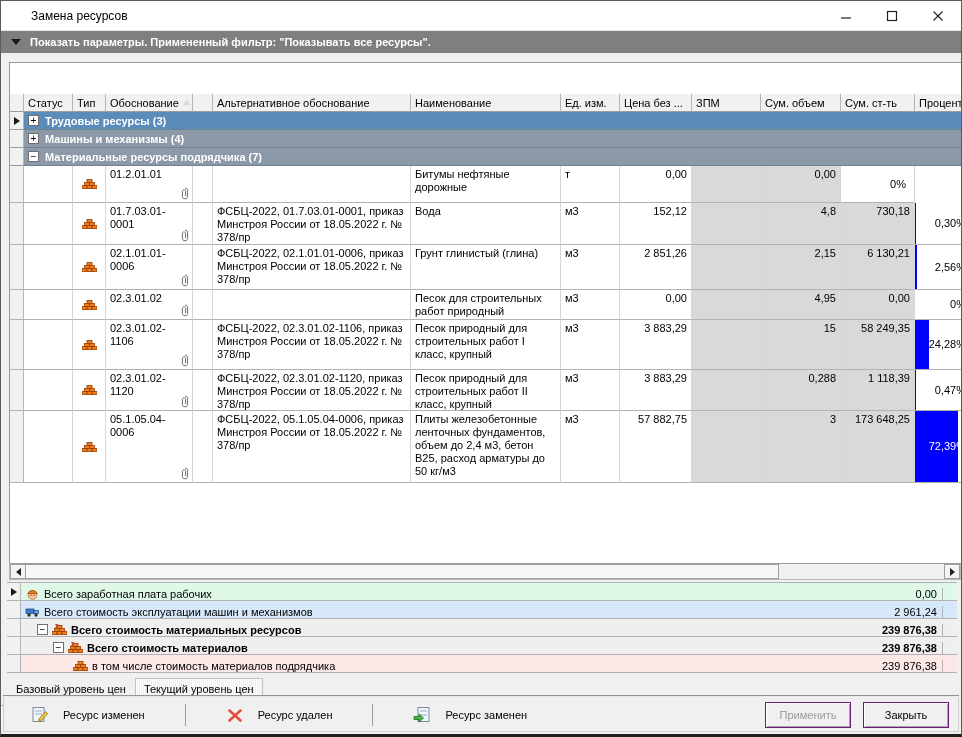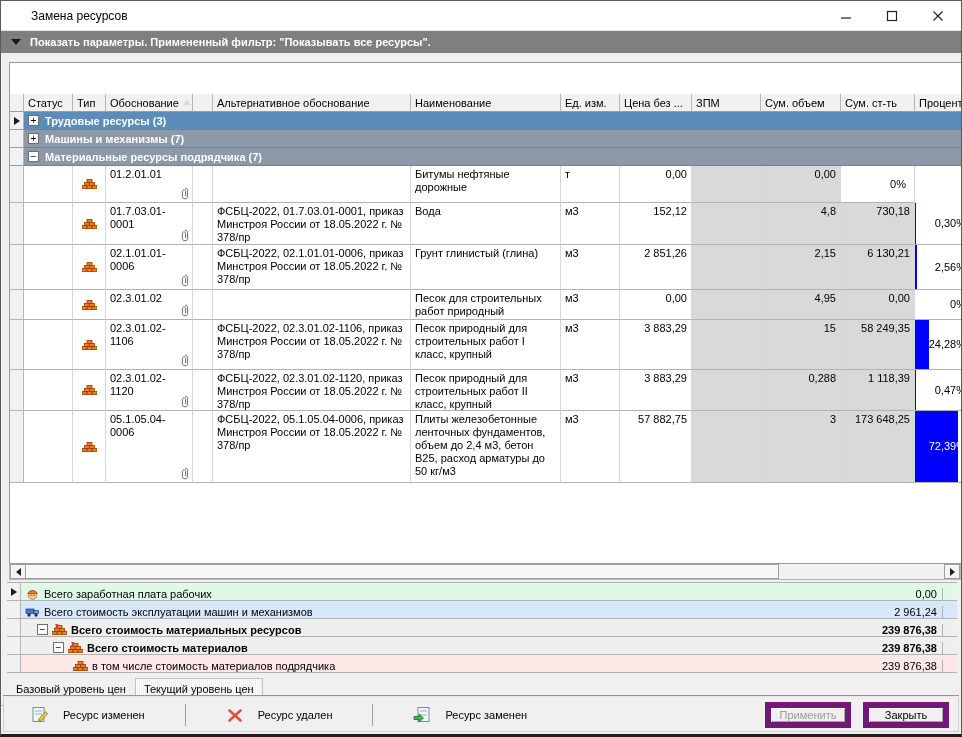--- a/index.html
+++ b/index.html
@@ -71,21 +71,21 @@
   .vtab.active { background:#f0f0f0; border-right:1px solid #8f8f8f; border-top:1px solid #8f8f8f; border-left:1px solid #fff; }
   .vtab.inactive { background:#bef264; border:1px solid #8f8f8f; border-bottom:none; border-top:2px solid #fdfdfd; border-left:2px solid #fdfdfd; margin-left:2px; height:23px; }
   
   .bottombar { position:absolute; left:2px; right:2px; bottom:2px; height:37px; background:#f0f0f0;
                border-top:2px groove #e8e8e8; display:flex; align-items:center; padding:0 10px;
                box-shadow:inset 1px 0 0 #d0d0d0, inset -1px 0 0 #d0d0d0, inset 0 -1px 0 #d0d0d0; }
   .legend-item { display:flex; align-items:center; gap:14px; margin-left:18px; }
   .legend-sep { width:1px; height:22px; background:#9f9f9f; margin-left:40px; }
   .legend-sep + .legend-item { margin-left:40px;text-align:right; }
   .btns { margin-left:auto; display:flex; gap:12px; }
-  .pushbtn { width:86px; height:26px; background:#f0f0f0; border:6px solid #701a75;
+  .pushbtn { width:86px; height:26px; background:#f0f0f0; border:1px solid #701a75;
              box-shadow:inset 1px 1px 0 #ffffff, inset -1px -1px 0 #a8a8a8; font-size:11px; font-family:"Liberation Sans",sans-serif; }
   .pushbtn[disabled] { color:#9b9b9b; }
 </style>
 </head>
 <body>
 
 <svg width="0" height="0" style="position:absolute">
   <defs>
     <g id="bricks-icon">
       <rect x="5" y="1.5" width="5" height="3" fill="#ef7c1d" stroke="#9a3c00" stroke-width="0.8"></rect>
@@ -154,21 +154,21 @@
           </span>
         <span class="group-body g-blue">
           <span class="expander">+</span>
           <span>Трудовые ресурсы (3)</span>
         </span>
       </div>
       <div class="group-row">
         <span class="ind"></span>
         <span class="group-body g-gray">
           <span class="expander">+</span>
-          <span>Машины и механизмы (7)</span>
+          <span>Машины и механизмы (4)</span>
         </span>
       </div>
       <div class="group-row">
         <span class="ind"></span>
         <span class="group-body g-gray">
           <span class="expander">−</span>
           <span>Материальные ресурсы подрядчика (7)</span>
         </span>
       </div>
 

